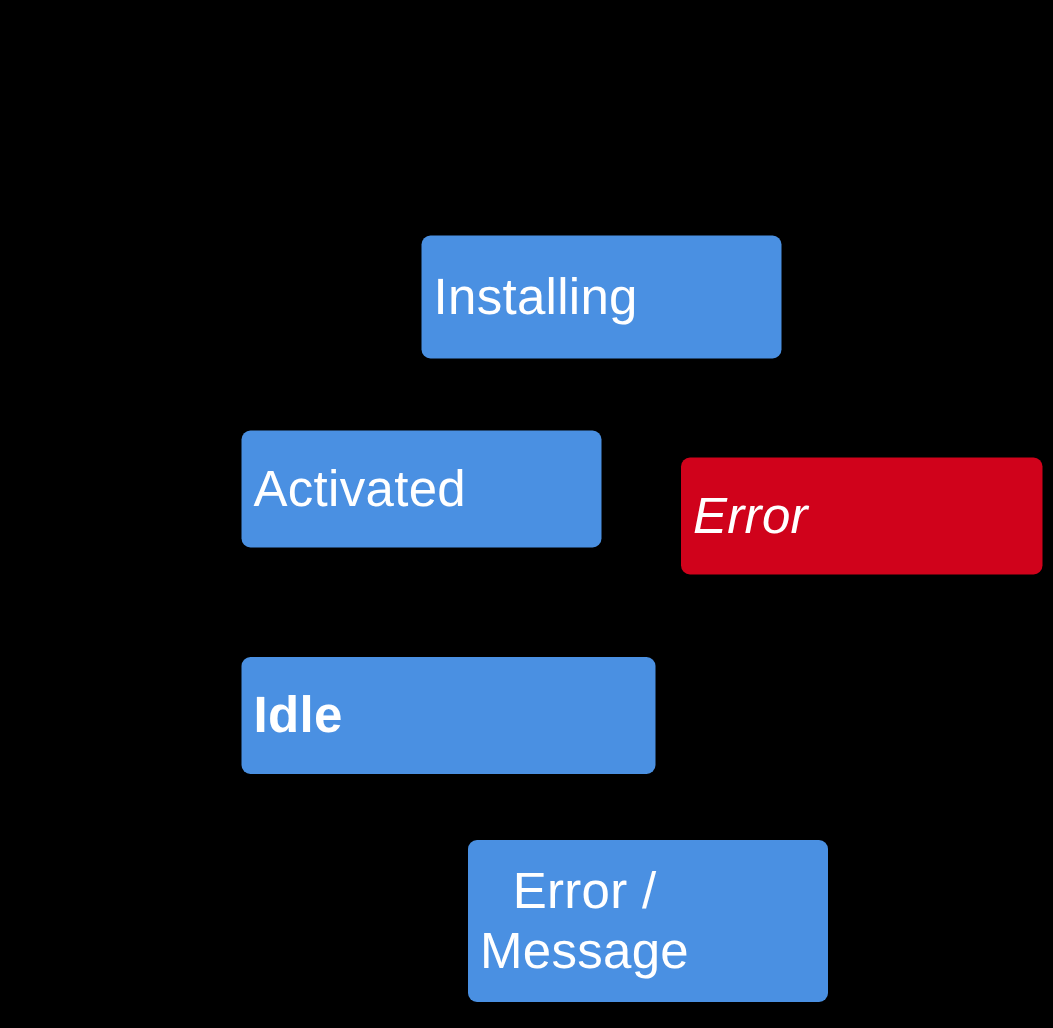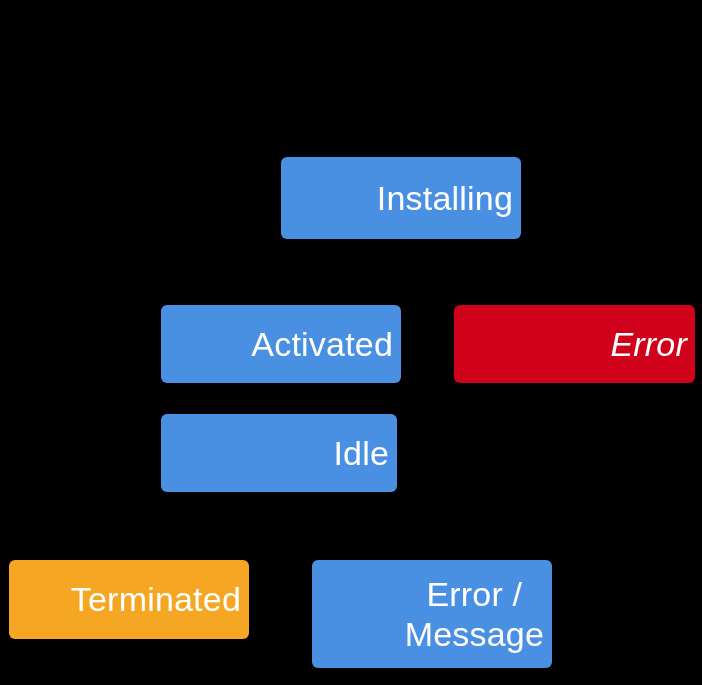--- a/index.html
+++ b/index.html
@@ -25,44 +25,44 @@
     height: 685px;
     background: #000000;
   }
 
   .state-node {
     position: absolute;
     box-sizing: border-box;
     border-radius: 6px;
     display: flex;
     align-items: center;
-    justify-content: flex-end;
+    justify-content: flex-start;
     text-align: center;
     color: #ffffff;
     font-weight: 300;
     font-size: 34px;
     line-height: 1.18;
     letter-spacing: 0.2px;
     padding: 2px 8px;
     white-space: pre-line;
     user-select: none;
   }
 
   
   #node-installing {
     left: 281px;  top: 157px;  width: 240px; height: 82px;
   }
   #node-activated {
-    left: 161px;  top: 305px;  width: 240px; height: 78px;
+    left: 161px;  top: 287px;  width: 240px; height: 78px;
   }
   #node-error {
     left: 454px;  top: 305px;  width: 241px; height: 78px; font-style: italic;
   }
   #node-idle {
-    left: 161px;  top: 414px;  width: 236px; height: 78px;
+    left: 161px;  top: 438px;  width: 276px; height: 78px; font-weight: bold;
   }
   #node-terminated {
     left: 9px;    top: 560px;  width: 240px; height: 79px;
   }
   #node-fetch-message {
     left: 312px;  top: 560px;  width: 240px; height: 108px;
   }
 </style>
 </head>
 <body>
@@ -78,22 +78,19 @@
   </div>
 
   <div class="state-node" id="node-error" style="background:#d0021b;">
     <span>Error</span>
   </div>
 
   <div class="state-node" id="node-idle" style="background:#4a90e2;">
     <span>Idle</span>
   </div>
 
-  <div class="state-node" id="node-terminated" style="background:#f5a623;">
-    <span>Terminated</span>
-  </div>
 
   <div class="state-node" id="node-fetch-message" style="background:#4a90e2;">
     <span>Error /
 Message</span>
   </div>
 
 </div>
 
 </body></html>

